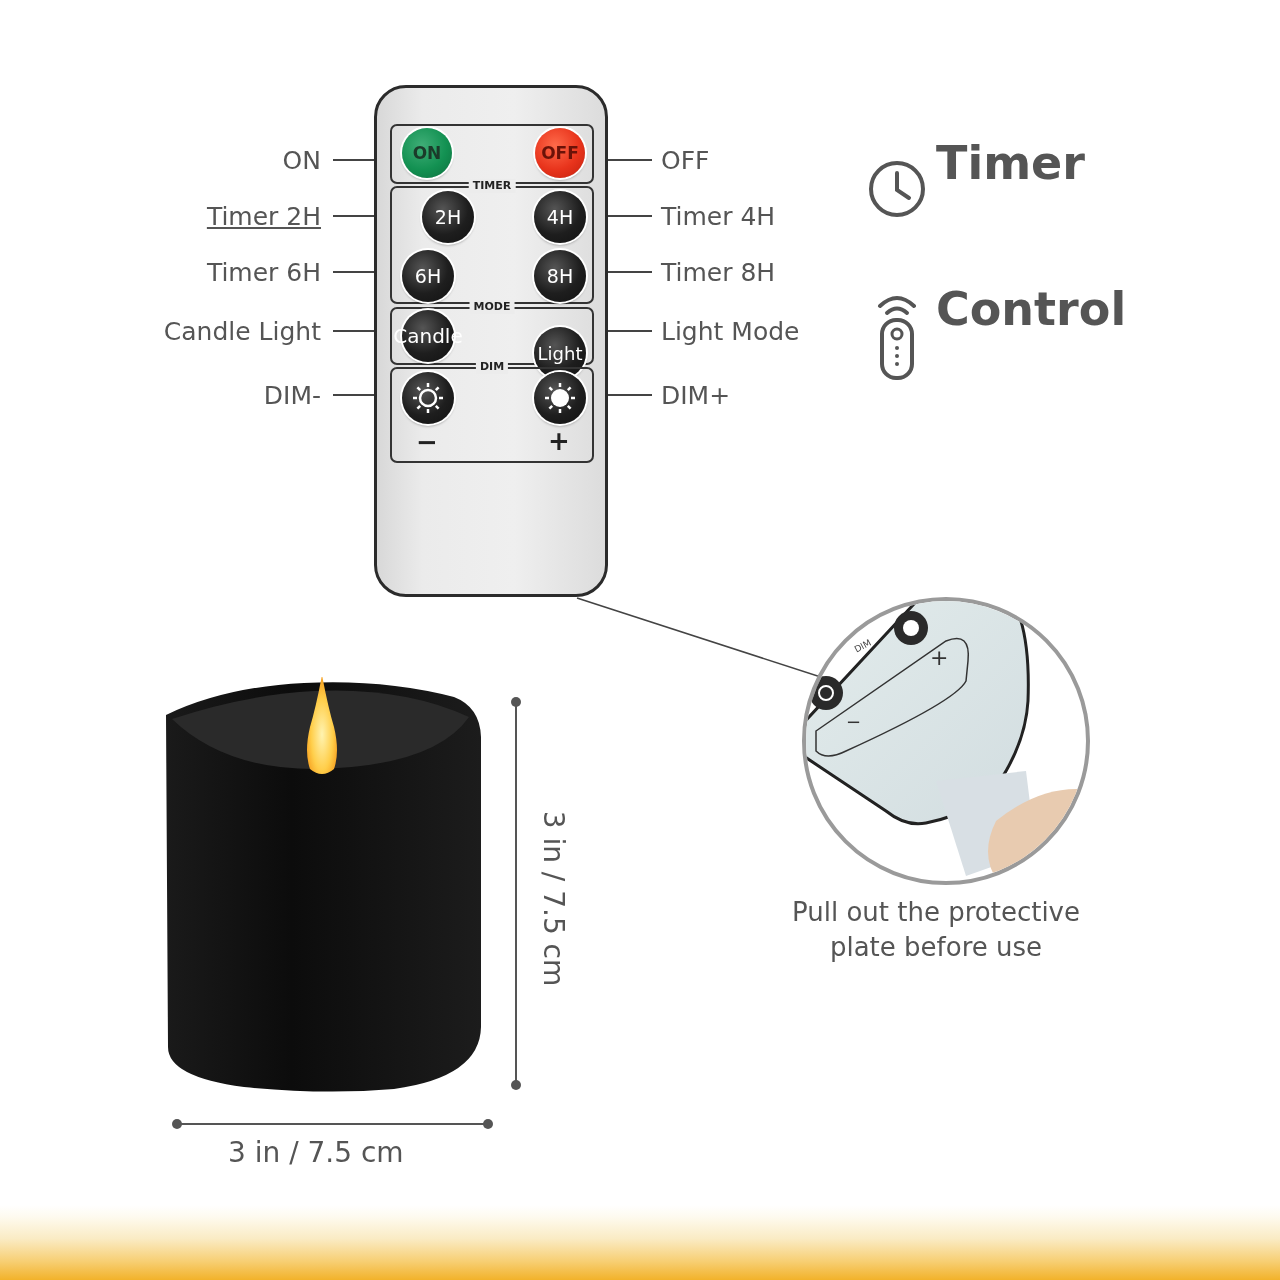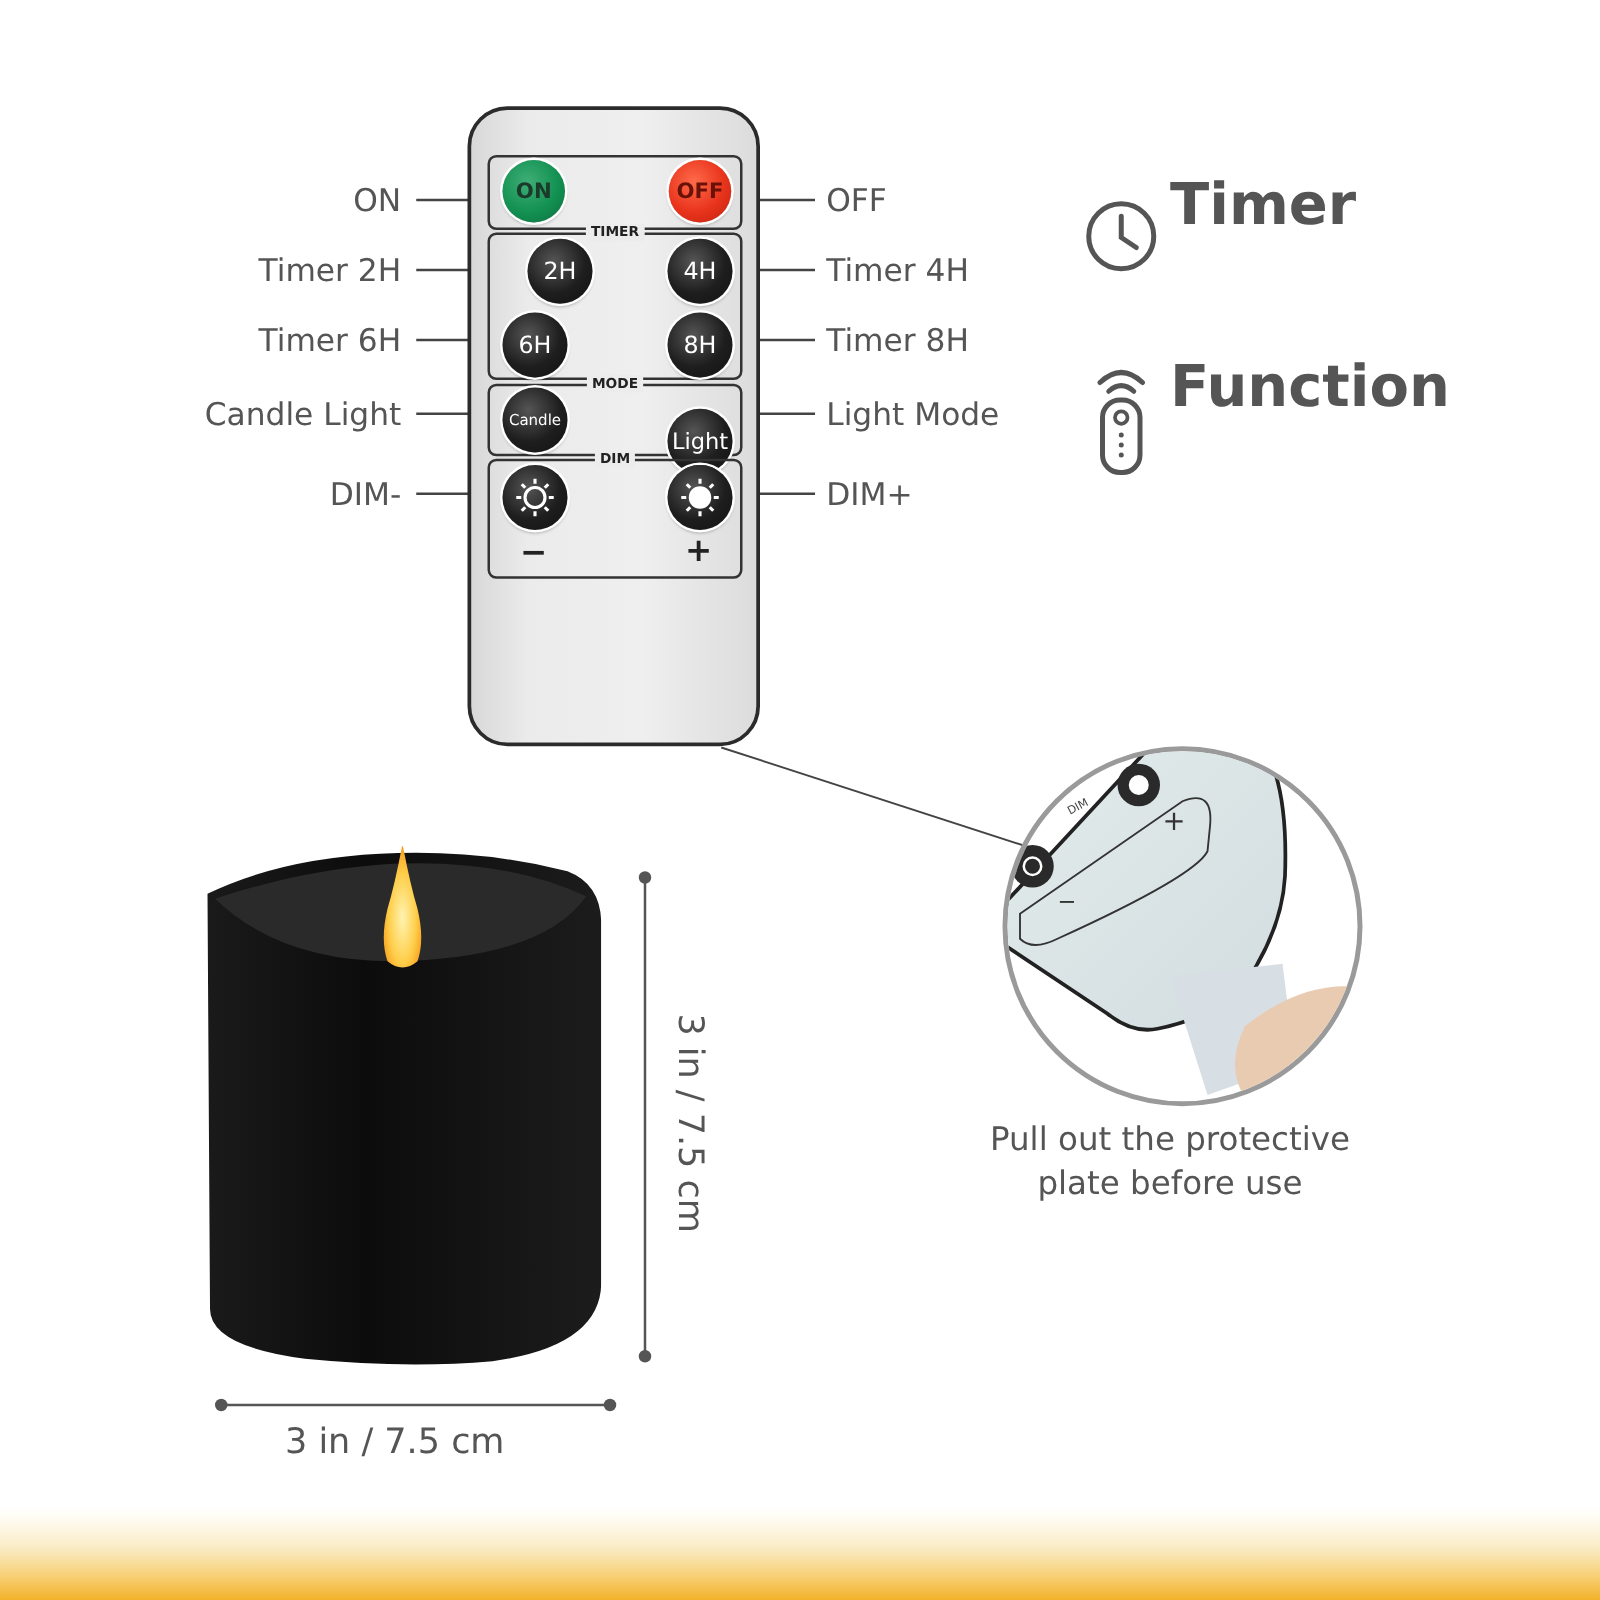--- a/index.html
+++ b/index.html
@@ -8,41 +8,41 @@
   .label{position:absolute;font-size:25px;color:#555;white-space:nowrap;}
   .label.left{text-align:right;}
   .lead{position:absolute;height:2px;background:#444;}
   
   .remote{position:absolute;left:374px;top:85px;width:234px;height:512px;border:3px solid #2b2b2b;border-radius:32px;background:linear-gradient(90deg,#d8d8d8 0%,#ebebeb 20%,#efefef 60%,#dcdcdc 100%);box-sizing:border-box;}
   .group{position:absolute;left:13px;width:204px;border:2px solid #333;border-radius:7px;box-sizing:border-box;}
   .gtitle{position:absolute;top:-9px;left:50%;transform:translateX(-50%);background:#ececec;padding:0 4px;font-size:11px;font-weight:bold;color:#222;line-height:14px;}
   .btn{position:absolute;width:52px;height:52px;border-radius:50%;display:flex;align-items:center;justify-content:center;font-size:19px;color:#fff;box-shadow:0 0 0 2px #fff, 0 2px 3px rgba(0,0,0,.4);background:radial-gradient(circle at 40% 35%,#555 0%,#1e1e1e 55%,#111 100%);}
   .btn.on{background:radial-gradient(circle at 40% 35%,#3fae77 0%,#139152 55%,#0d6e3e 100%);color:#1b3b2a;font-weight:bold;}
   .btn.off{background:radial-gradient(circle at 40% 35%,#ff6a4a 0%,#e8341c 55%,#c21f0d 100%);color:#6b1208;font-weight:bold;}
-  .btn.small{font-size:12px;}
+  .btn.small{font-size:20px;}
   .sign{position:absolute;font-size:26px;color:#222;font-weight:bold;}
   
   .feat{position:absolute;font-size:46px;font-weight:bold;color:#555;line-height:56px;}
   
   .candle{position:absolute;left:164px;top:677px;width:317px;height:416px;}
   .dim-line{position:absolute;background:#555;}
   .dot{position:absolute;width:10px;height:10px;border-radius:50%;background:#555;}
   .dimtext{position:absolute;font-size:28px;color:#555;white-space:nowrap;}
   .vert{transform:rotate(90deg);transform-origin:center;}
   
   .inset{position:absolute;left:802px;top:597px;width:288px;height:288px;border-radius:50%;border:4px solid #9a9a9a;box-sizing:border-box;overflow:hidden;background:#fff;}
   .caption{position:absolute;left:760px;width:352px;text-align:center;font-size:26px;color:#555;line-height:35px;}
   .bottombar{position:absolute;left:0;top:1205px;width:1280px;height:75px;background:linear-gradient(180deg,#ffffff 0%,#fefbf0 15%,#faebc4 45%,#f7cf74 75%,#f2b22a 100%);}
 </style>
 </head>
 <body>
 
 <div class="label left" style="right:959px;top:146px;">ON</div>
 <div class="lead" style="left:333px;top:159px;width:42px;"></div>
-<div class="label left" style="right:959px;top:202px;">Timer 2H</div>
+<div class="label left" style="right:959px;top:202px;text-decoration:underline;">Timer 2H</div>
 <div class="lead" style="left:333px;top:215px;width:42px;"></div>
 <div class="label left" style="right:959px;top:258px;">Timer 6H</div>
 <div class="lead" style="left:333px;top:271px;width:42px;"></div>
 <div class="label left" style="right:959px;top:317px;">Candle Light</div>
 <div class="lead" style="left:333px;top:330px;width:42px;"></div>
 <div class="label left" style="right:959px;top:381px;">DIM-</div>
 <div class="lead" style="left:333px;top:394px;width:42px;"></div>
 
 <div class="lead" style="left:608px;top:159px;width:44px;"></div>
 <div class="label" style="left:661px;top:146px;">OFF</div>
@@ -123,21 +123,21 @@
 <svg class="abs" style="left:874px;top:292px;" width="46" height="90" viewBox="0 0 46 90">
   <path d="M6 14 Q23 -2 40 14" fill="none" stroke="#555" stroke-width="4" stroke-linecap="round"></path>
   <path d="M13 21 Q23 12 33 21" fill="none" stroke="#555" stroke-width="4" stroke-linecap="round"></path>
   <rect x="8" y="28" width="30" height="58" rx="14" fill="none" stroke="#555" stroke-width="4"></rect>
   <circle cx="23" cy="42" r="5" fill="none" stroke="#555" stroke-width="3"></circle>
   <circle cx="23" cy="56" r="2" fill="#555"></circle>
     <circle cx="23" cy="64" r="2" fill="#555"></circle>
     <circle cx="23" cy="72" r="2" fill="#555"></circle>
 </svg>
 <div class="feat" style="left:936px;top:281px;">
-  <div>Function</div>
+  <div>Control</div>
 </div>
 
 <svg class="candle" viewBox="0 0 317 416">
   <defs>
     <linearGradient id="body" x1="0" x2="1">
       <stop offset="0" stop-color="#1a1a1a"></stop>
         <stop offset="0.4" stop-color="#0c0c0c"></stop>
         <stop offset="1" stop-color="#1c1c1c"></stop>
     </linearGradient>
     <radialGradient id="flame" cx="0.5" cy="0.6" r="0.6">

